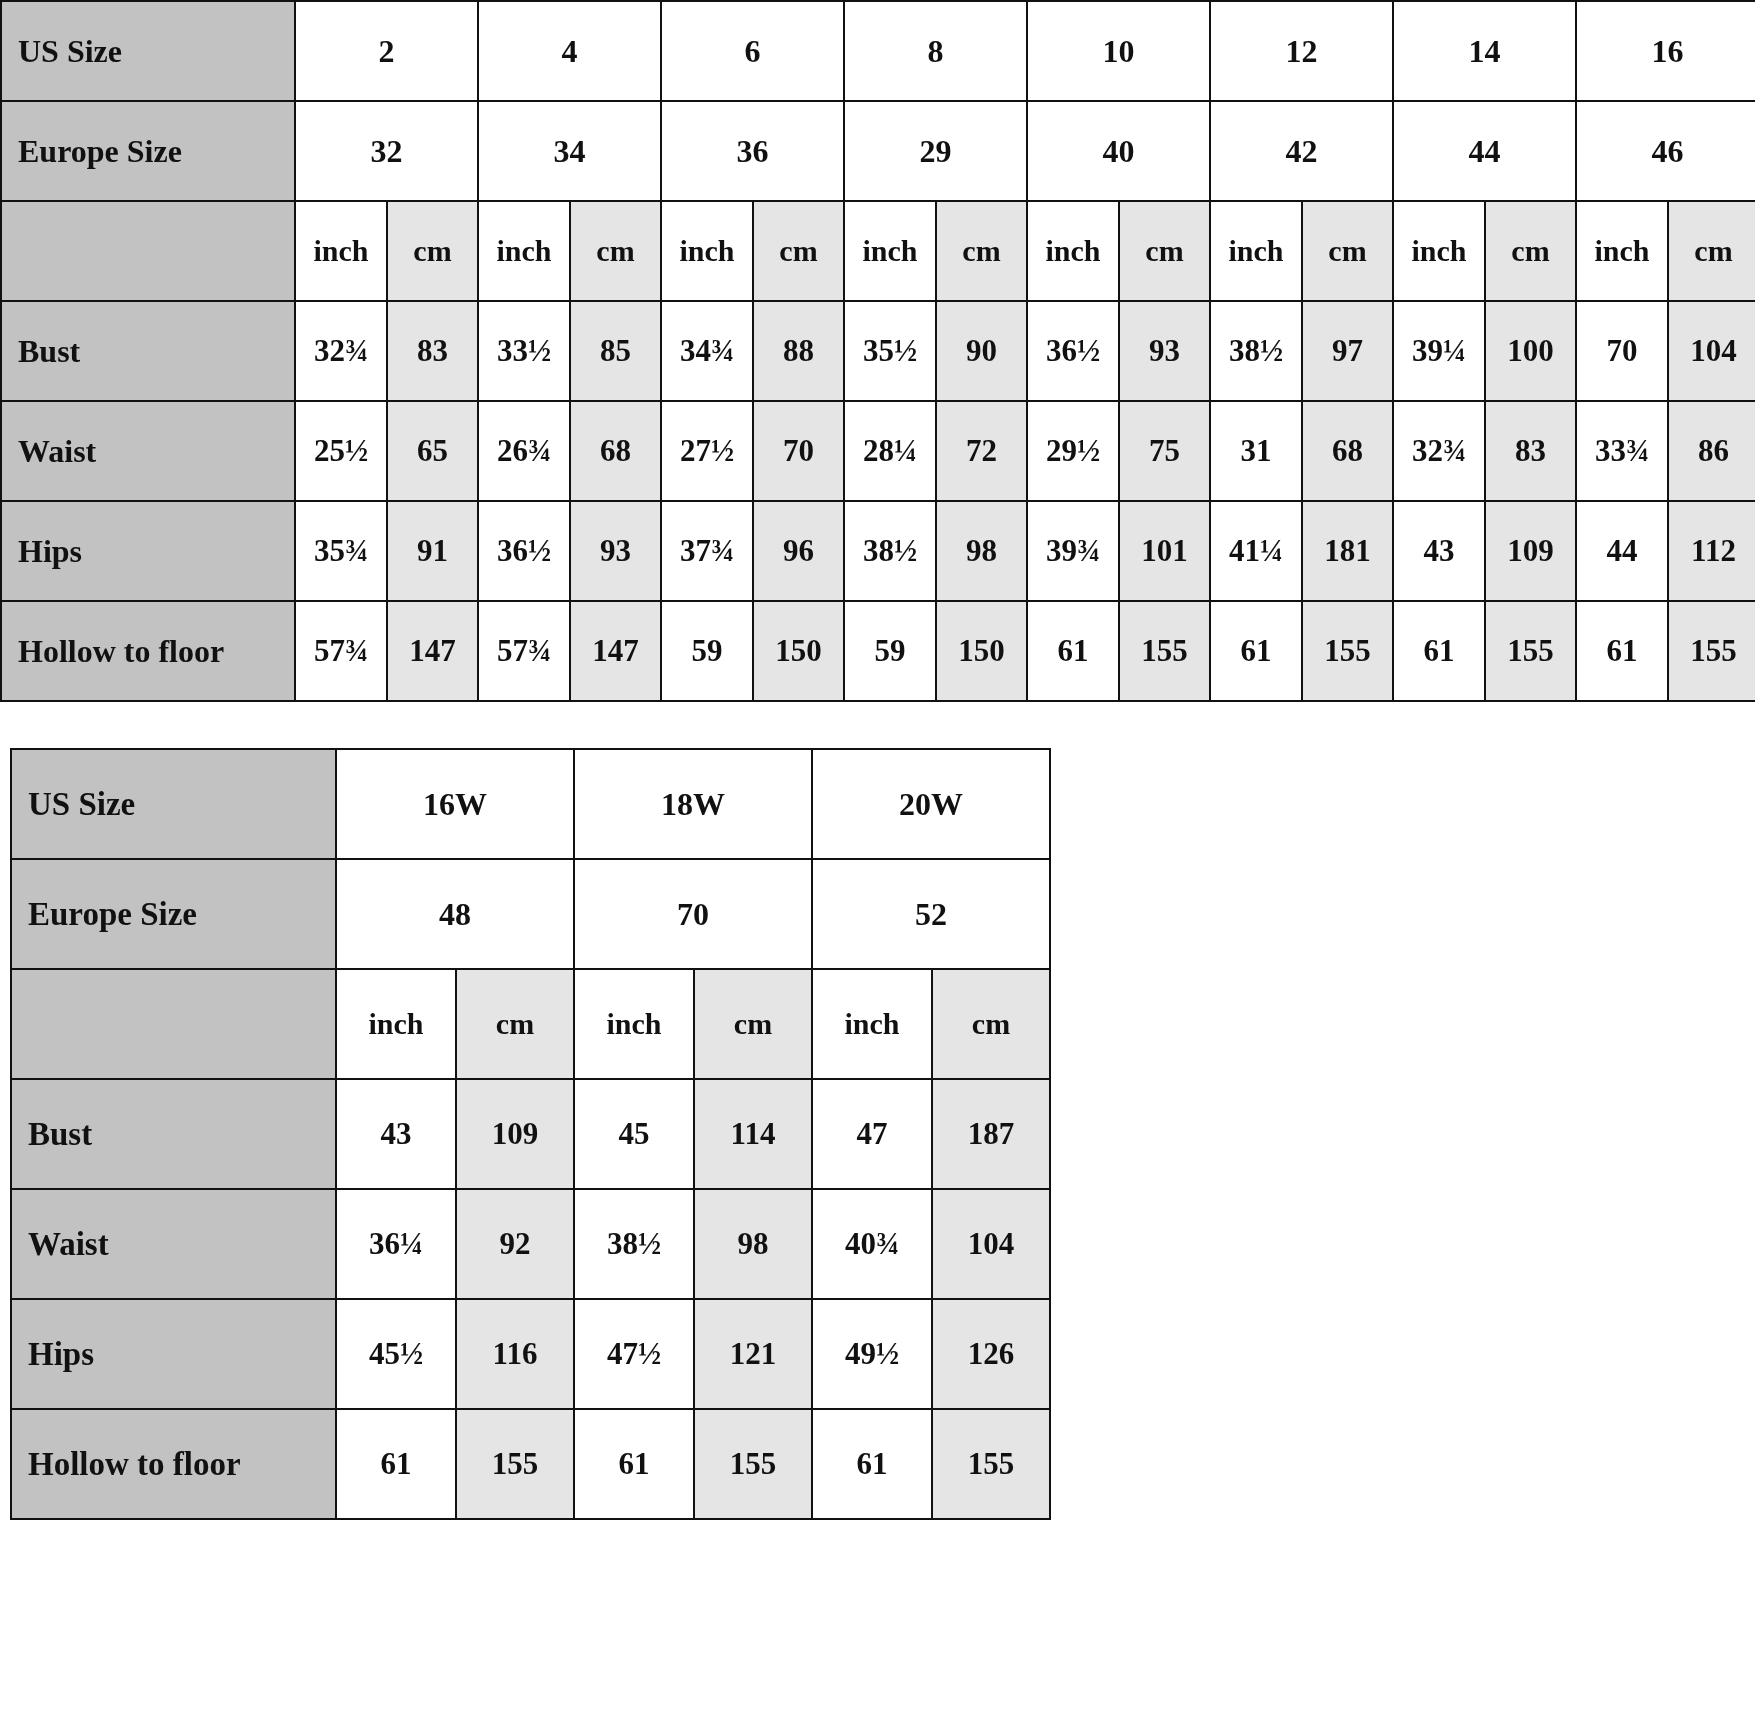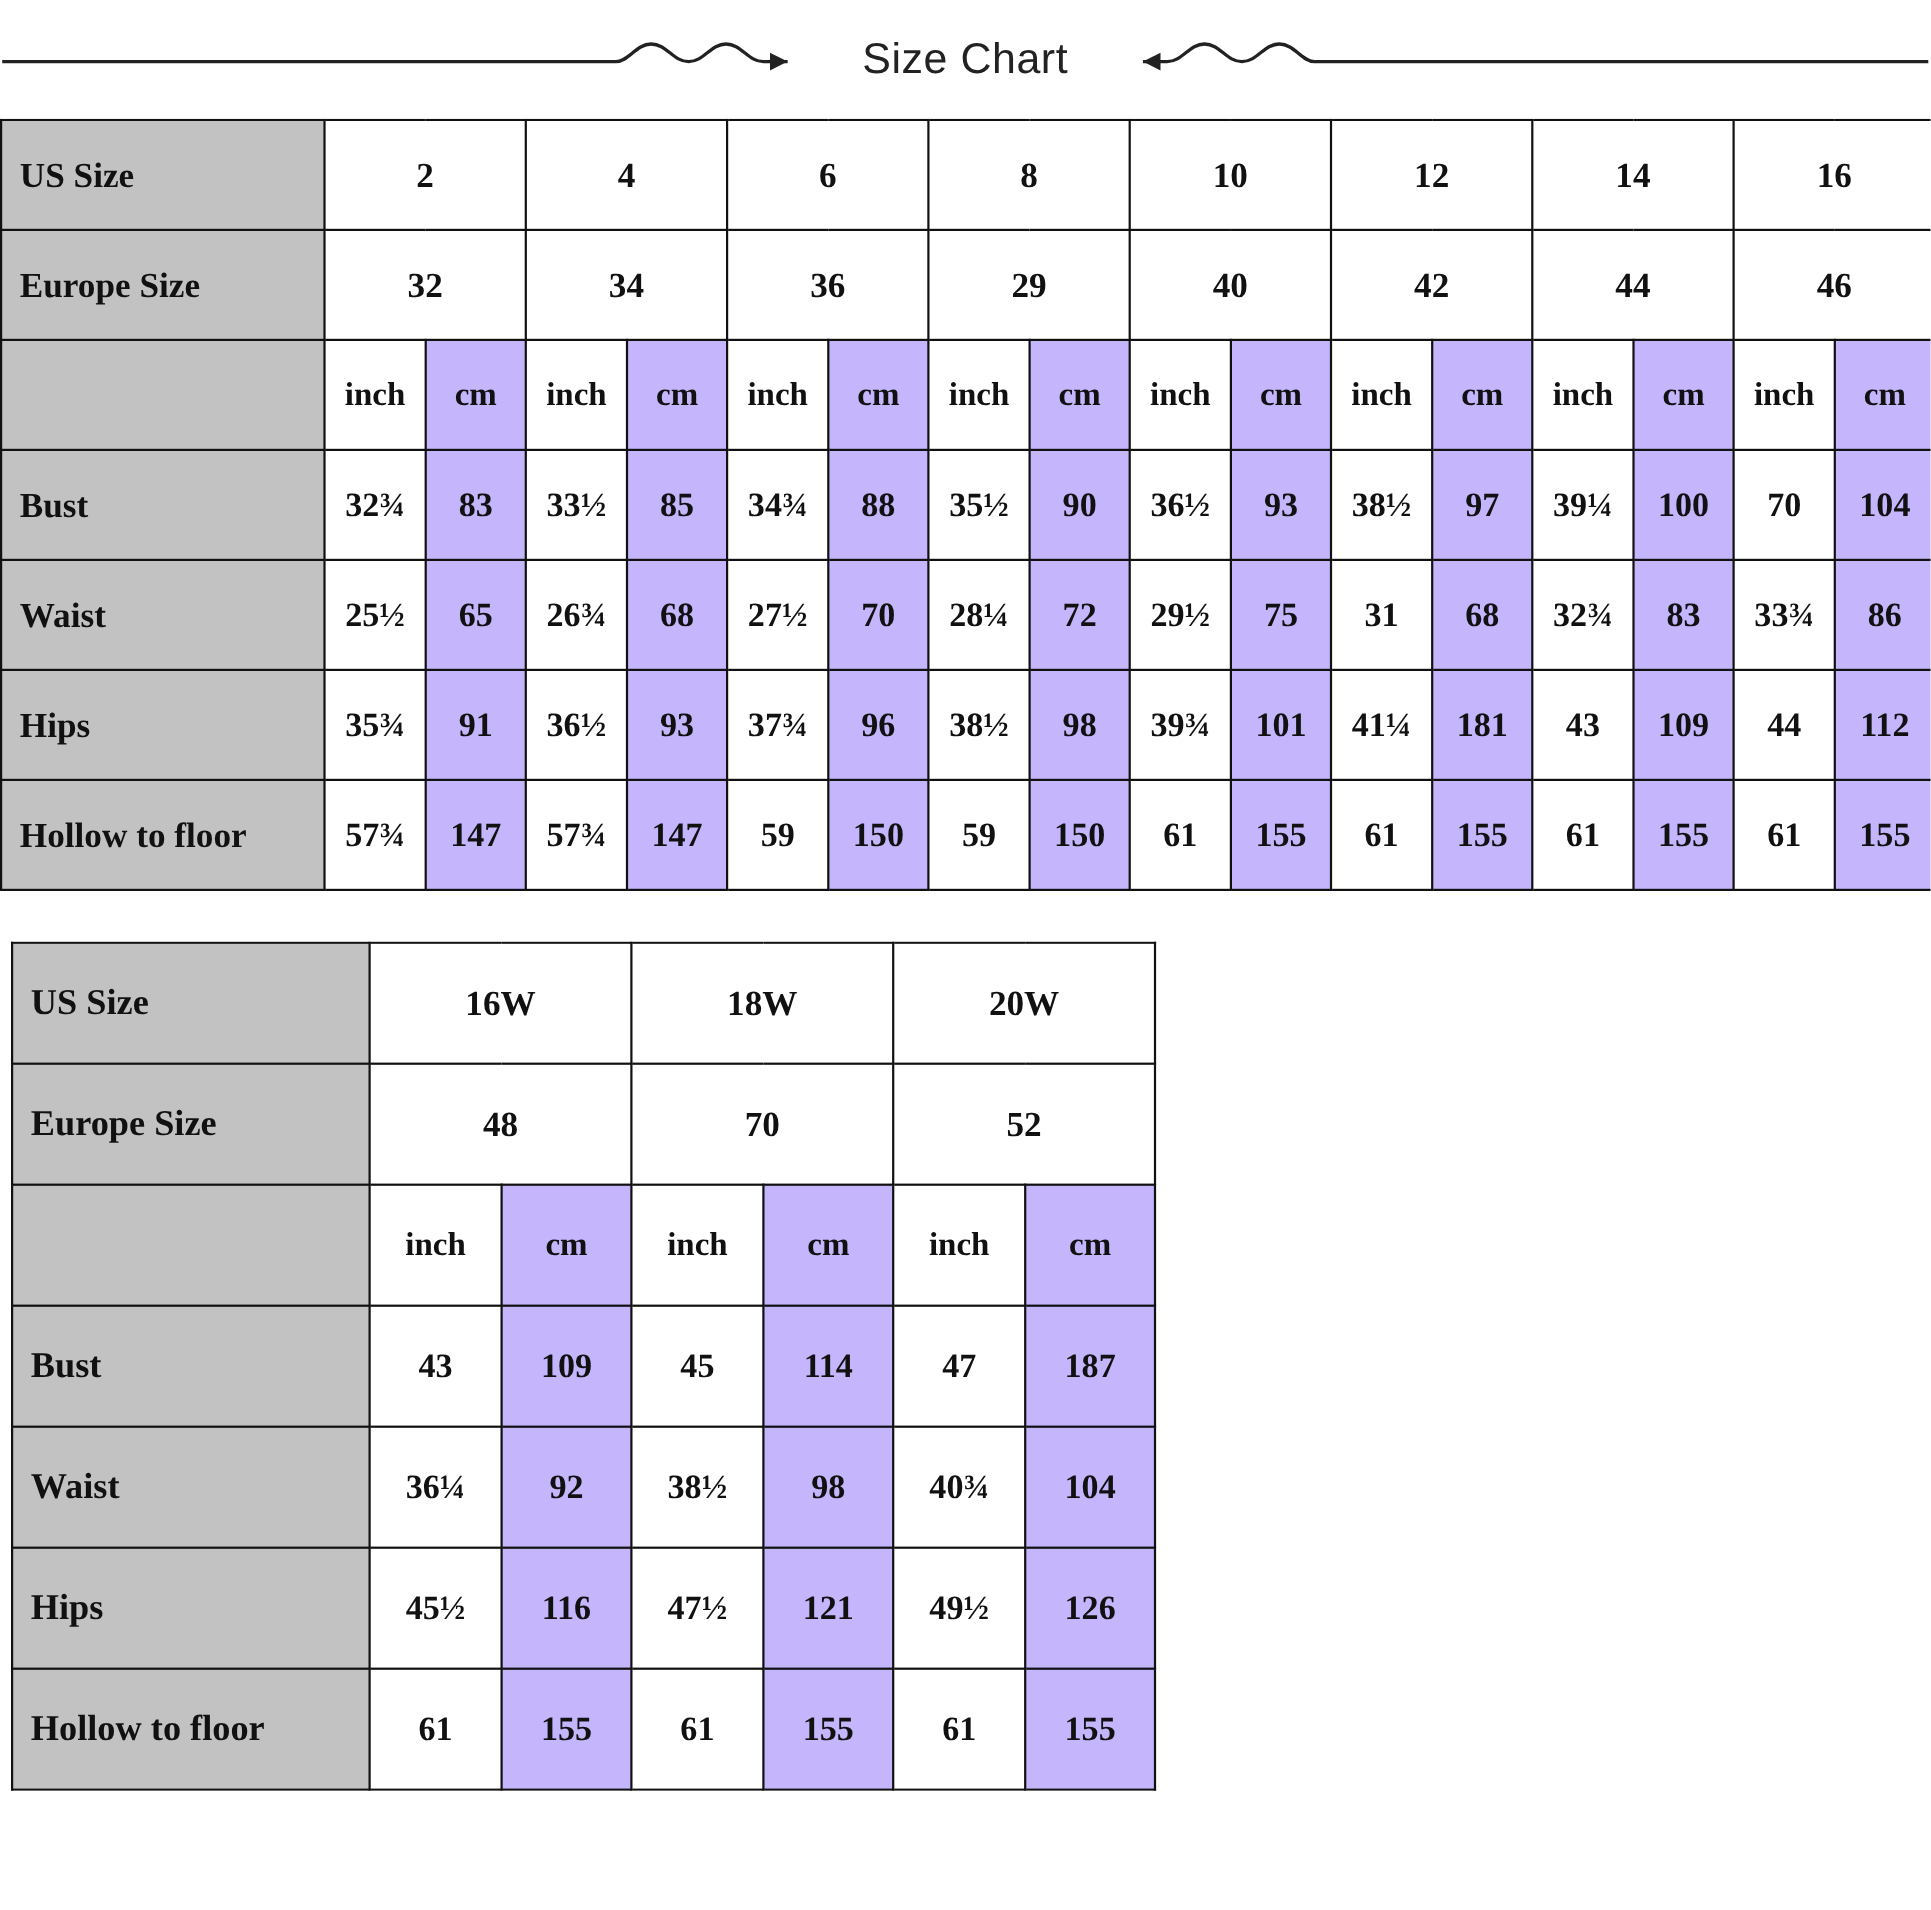--- a/index.html
+++ b/index.html
@@ -55,21 +55,21 @@
     border: 2px solid #111;
     text-align: center;
     vertical-align: middle;
     font-weight: bold;
     font-size: 31px;
     color: #111;
     padding: 0;
     height: 100px;
     box-sizing: border-box;
   }
-  td.shade { background: #c4b5fd; }
+  td.shade { background: #e5e5e5; }
   td.white { background: #ffffff; }
   td.rowhead {
     background: #c2c2c2;
     text-align: left;
     padding-left: 16px;
     font-size: 32px;
     white-space: nowrap;
   }
   td.unit {
     font-size: 30px;
@@ -95,33 +95,20 @@
   #table2 td { height: 110px; }
   #table2 .rowhead { width: 325px; font-size: 33px; }
 
   .tbl-wrap { overflow: hidden; }
 </style>
 </head>
 <body>
 
 <div class="page">
 
-  <div class="title-row">
-    <svg class="squiggle left" width="730" height="40" viewBox="0 0 730 40">
-      <path d="M2 22 L560 22 C572 22 578 6 592 6 C606 6 612 22 626 22 C640 22 646 6 660 6 C674 6 680 22 694 22 L716 22" fill="none" stroke="#222" stroke-width="3"></path>
-      <path d="M716 22 L700 14 L700 30 Z" fill="#222"></path>
-    </svg>
-
-    <div class="title-text">Size Chart</div>
-
-    <svg class="squiggle right" width="730" height="40" viewBox="0 0 730 40">
-      <path d="M728 22 L170 22 C158 22 152 6 138 6 C124 6 118 22 104 22 C90 22 84 6 70 6 C56 6 50 22 36 22 L14 22" fill="none" stroke="#222" stroke-width="3"></path>
-      <path d="M14 22 L30 14 L30 30 Z" fill="#222"></path>
-    </svg>
-  </div>
 
   <div class="tbl-wrap">
     <table id="table1">
       <colgroup>
         <col style="width:294px">
         <col style="width:92px">
           <col style="width:91px">
         <col style="width:92px">
           <col style="width:91px">
         <col style="width:92px">

